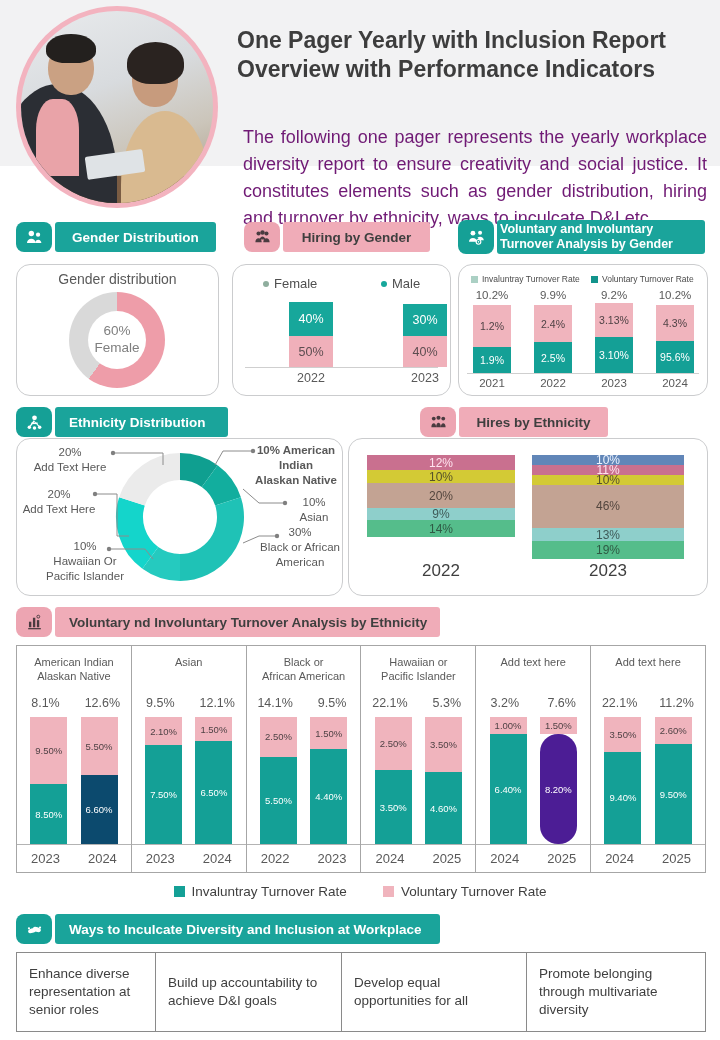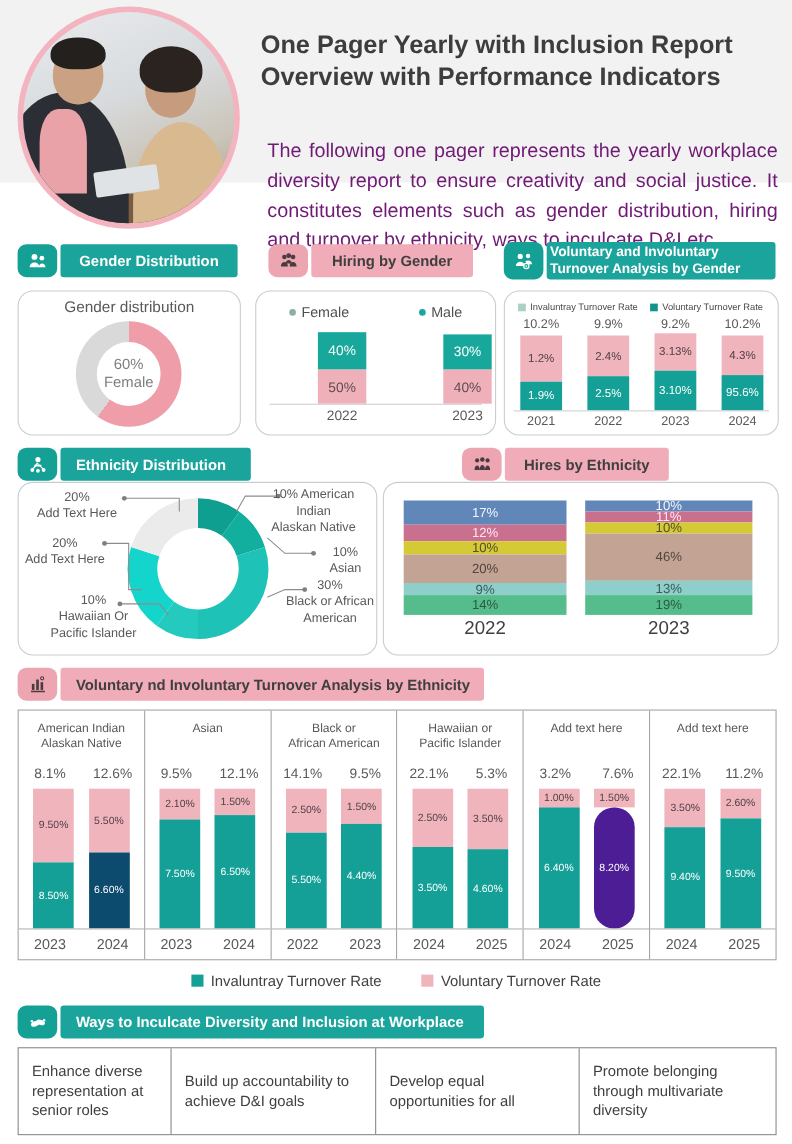--- a/index.html
+++ b/index.html
@@ -82,21 +82,21 @@
   .tg-total{position:absolute;width:60px;text-align:center;font-size:11.5px;color:#595959;}
   .tgbar{position:absolute;width:38px;display:flex;flex-direction:column;}
   .tgbar .seg{font-size:10.5px;}
   .tgyear{position:absolute;width:38px;text-align:center;font-size:11.5px;color:#595959;}
 
   
   .eth-label{position:absolute;font-size:11.5px;color:#595959;line-height:1.3;text-align:center;}
   #ethl-1{left:10px;top:6px;width:86px;}
   #ethl-2{left:2px;top:48px;width:80px;}
   #ethl-3{left:20px;top:100px;width:96px;}
-  #ethl-4{left:225px;top:4px;width:86px;}
+  #ethl-4{left:236px;top:4px;width:86px;font-weight:bold;}
   #ethl-5{left:274px;top:56px;width:46px;}
   #ethl-6{left:242px;top:86px;width:82px;}
 
   
   .hires-bar{position:absolute;top:16px;height:104px;display:flex;flex-direction:column;}
   .hires-bar .seg{font-size:12px;}
   .hires-year{position:absolute;top:122px;font-size:17px;color:#3f3f3f;text-align:center;}
 
   
   #eth-table{position:absolute;left:16px;top:645px;width:690px;height:228px;border:1px solid #a6a6a6;
@@ -349,21 +349,20 @@
     <div class="eth-label" id="ethl-4">
       <span>10% American</span><br><span>Indian</span><br><span>Alaskan Native</span></div>
     <div class="eth-label" id="ethl-5">
       <span>10%</span><br><span>Asian</span></div>
     <div class="eth-label" id="ethl-6">
       <span>30%</span><br><span>Black or African</span><br><span>American</span></div>
   </div>
 
   <div class="card" id="card-hires">
     <div class="hires-bar" id="hires-bar-0" style="left:18px;width:148px;">
-        <div class="seg" style="height: 21.561px; background: rgb(97, 134, 184); color: rgb(238, 244, 255);">17%</div>
         <div class="seg" style="height: 15.2195px; background: rgb(201, 112, 143); color: rgb(255, 227, 239);">12%</div>
         <div class="seg" style="height: 12.6829px; background: rgb(211, 202, 53); color: rgb(86, 81, 42);">10%</div>
         <div class="seg" style="height: 25.3659px; background: rgb(195, 163, 147); color: rgb(83, 70, 62);">20%</div>
         <div class="seg" style="height: 11.4146px; background: rgb(142, 207, 203); color: rgb(63, 90, 88);">9%</div>
         <div class="seg" style="height: 17.7561px; background: rgb(85, 189, 139); color: rgb(47, 90, 68);">14%</div>
       </div>
     <div class="hires-bar" id="hires-bar-1" style="left:183px;width:152px;">
         <div class="seg" style="height: 9.54128px; background: rgb(97, 134, 184); color: rgb(238, 244, 255);">10%</div>
         <div class="seg" style="height: 10.4954px; background: rgb(201, 112, 143); color: rgb(255, 227, 239);">11%</div>
         <div class="seg" style="height: 9.54128px; background: rgb(211, 202, 53); color: rgb(86, 81, 42);">10%</div>

